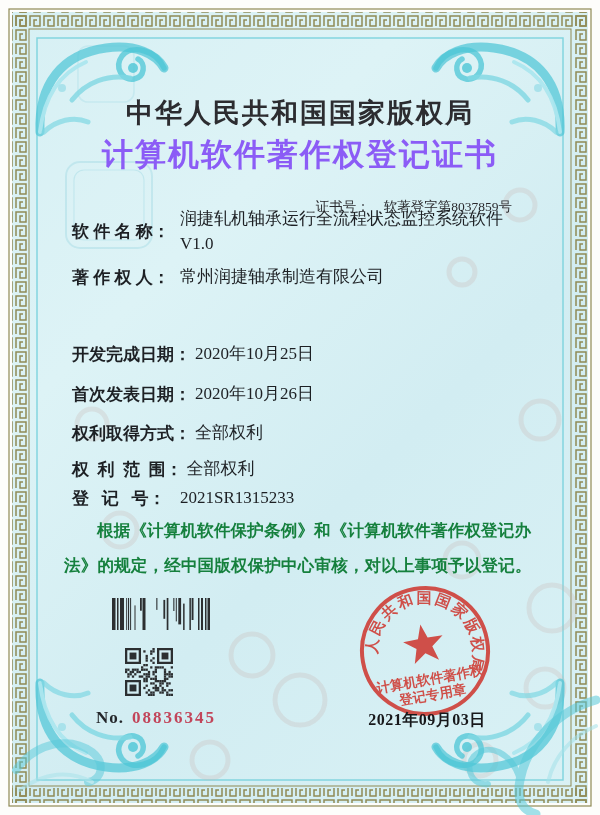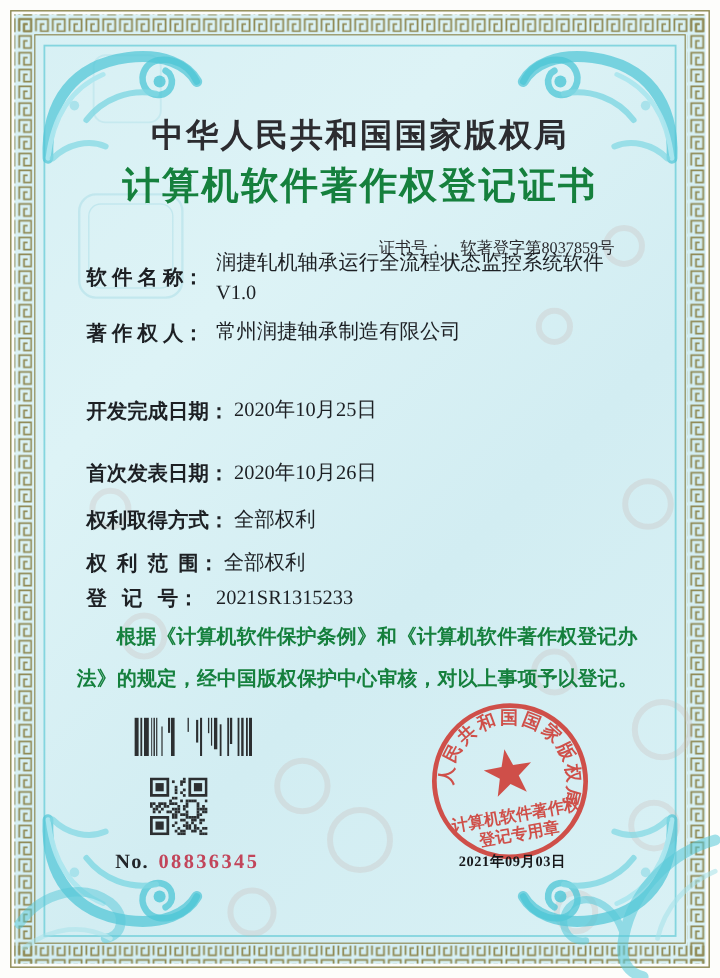--- a/index.html
+++ b/index.html
@@ -14,21 +14,21 @@
     background:linear-gradient(135deg,#d7f0f4 0%,#ddf3f6 30%,#d2edf2 60%,#d9f1f5 100%);
   }
   .frame-svg{position:absolute;left:0;top:0;}
   .abs{position:absolute;}
   .authority{
     left:0;top:95px;width:600px;text-align:center;
     font-size:27px;font-weight:700;letter-spacing:2px;color:#2c2c30;
   }
   .main-title{
     left:0;top:134px;width:600px;text-align:center;
-    font-size:31px;font-weight:700;letter-spacing:2px;color:#15803d;
+    font-size:31px;font-weight:700;letter-spacing:2px;color:#8b5cf6;
   }
   .cert-no{
     left:0;top:182px;width:512px;text-align:right;
     font-size:13.5px;font-weight:400;color:#2a2a2e;margin-top:16px;
   }
   .cert-no .gap{display:inline-block;width:14px;}
   .row{left:72px;width:470px;display:flex;align-items:center;}
   .row .lbl{
     flex:0 0 104px;font-size:17px;font-weight:700;white-space:pre;color:#1d2024;
   }
@@ -38,21 +38,21 @@
   }
   .row .val .v2{display:block;}
   .statement{
     left:64px;top:514px;width:476px;
     font-size:16.5px;font-weight:700;line-height:2.12;
     text-indent:2em;color:#15803d;letter-spacing:0.2px;
   }
   .no-line{left:96px;top:708px;font-size:17px;font-weight:700;letter-spacing:1px;color:#23262a;}
   .no-line .num{color:#c2455a;margin-left:8px;letter-spacing:2px;}
   .date-line{left:352px;top:710px;width:150px;text-align:center;
-    font-size:12px;font-weight:700;letter-spacing:0.5px;color:#17181b;}
+    font-size:16px;font-weight:700;letter-spacing:0.5px;color:#17181b;}
   .code{position:absolute;}
 </style>
 </head>
 <body>
 
 <div class="page">
   <div class="paper"></div>
 
   <svg class="frame-svg" width="600" height="815" viewBox="0 0 600 815">
     <defs>
@@ -126,21 +126,21 @@
     <span class="lbl">软 件 名 称：</span>
     <span class="val">
       <span>润捷轧机轴承运行全流程状态监控系统软件</span>
       <span class="v2">V1.0</span>
     </span>
   </div>
   <div class="abs row" style="top:265px">
     <span class="lbl">著 作 权 人：</span>
     <span class="val">常州润捷轴承制造有限公司</span>
   </div>
-  <div class="abs row" style="top:330px">
+  <div class="abs row" style="top:342px">
     <span class="lbl">开发完成日期：</span>
     <span class="val">2020年10月25日</span>
   </div>
   <div class="abs row" style="top:382px">
     <span class="lbl">首次发表日期：</span>
     <span class="val">2020年10月26日</span>
   </div>
   <div class="abs row" style="top:421px">
     <span class="lbl">权利取得方式：</span>
     <span class="val">全部权利</span>

